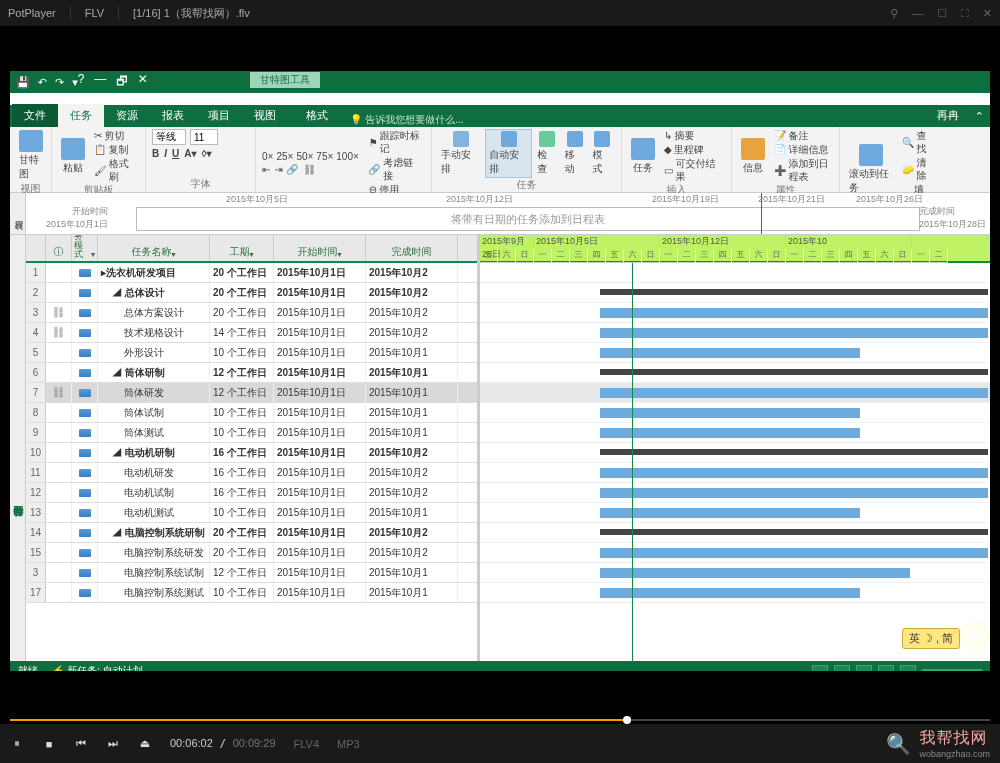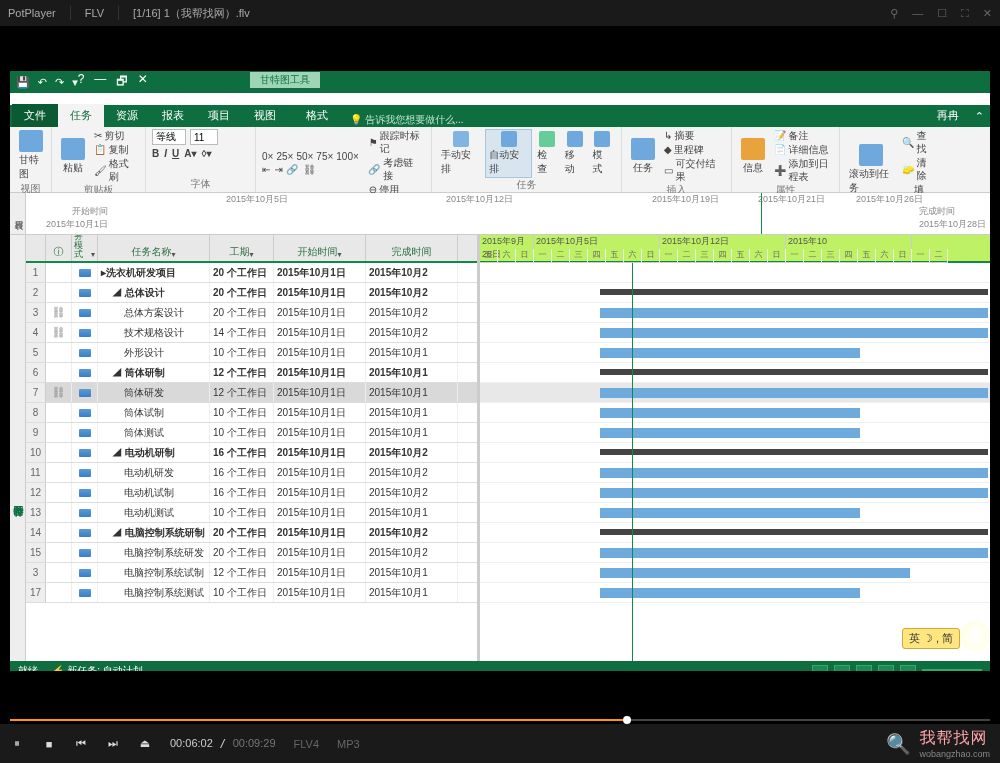--- a/index.html
+++ b/index.html
@@ -307,20 +307,21 @@
 
     <div class="timeline-strip">
       <div class="tl-side">日程表</div>
       <div class="tl-body">
         <div class="tl-start"><span>开始时间</span><br><span>2015年10月1日</span></div>
         <div class="tl-date" style="left:200px">2015年10月5日</div>
         <div class="tl-date" style="left:420px">2015年10月12日</div>
         <div class="tl-date" style="left:626px">2015年10月19日</div>
         <div class="tl-date" style="left:732px">2015年10月21日</div>
         <div class="tl-date" style="left:830px">2015年10月26日</div>
+        <div class="tl-bar">将带有日期的任务添加到日程表</div>
         <div class="tl-marker" style="left:735px"></div>
         <div class="tl-end"><span>完成时间</span><br><span>2015年10月28日</span></div>
       </div>
     </div>
 
     <div class="main-split">
       <div class="left-side">甘特图</div>
 
       <div class="grid">
         <div class="grid-header">

